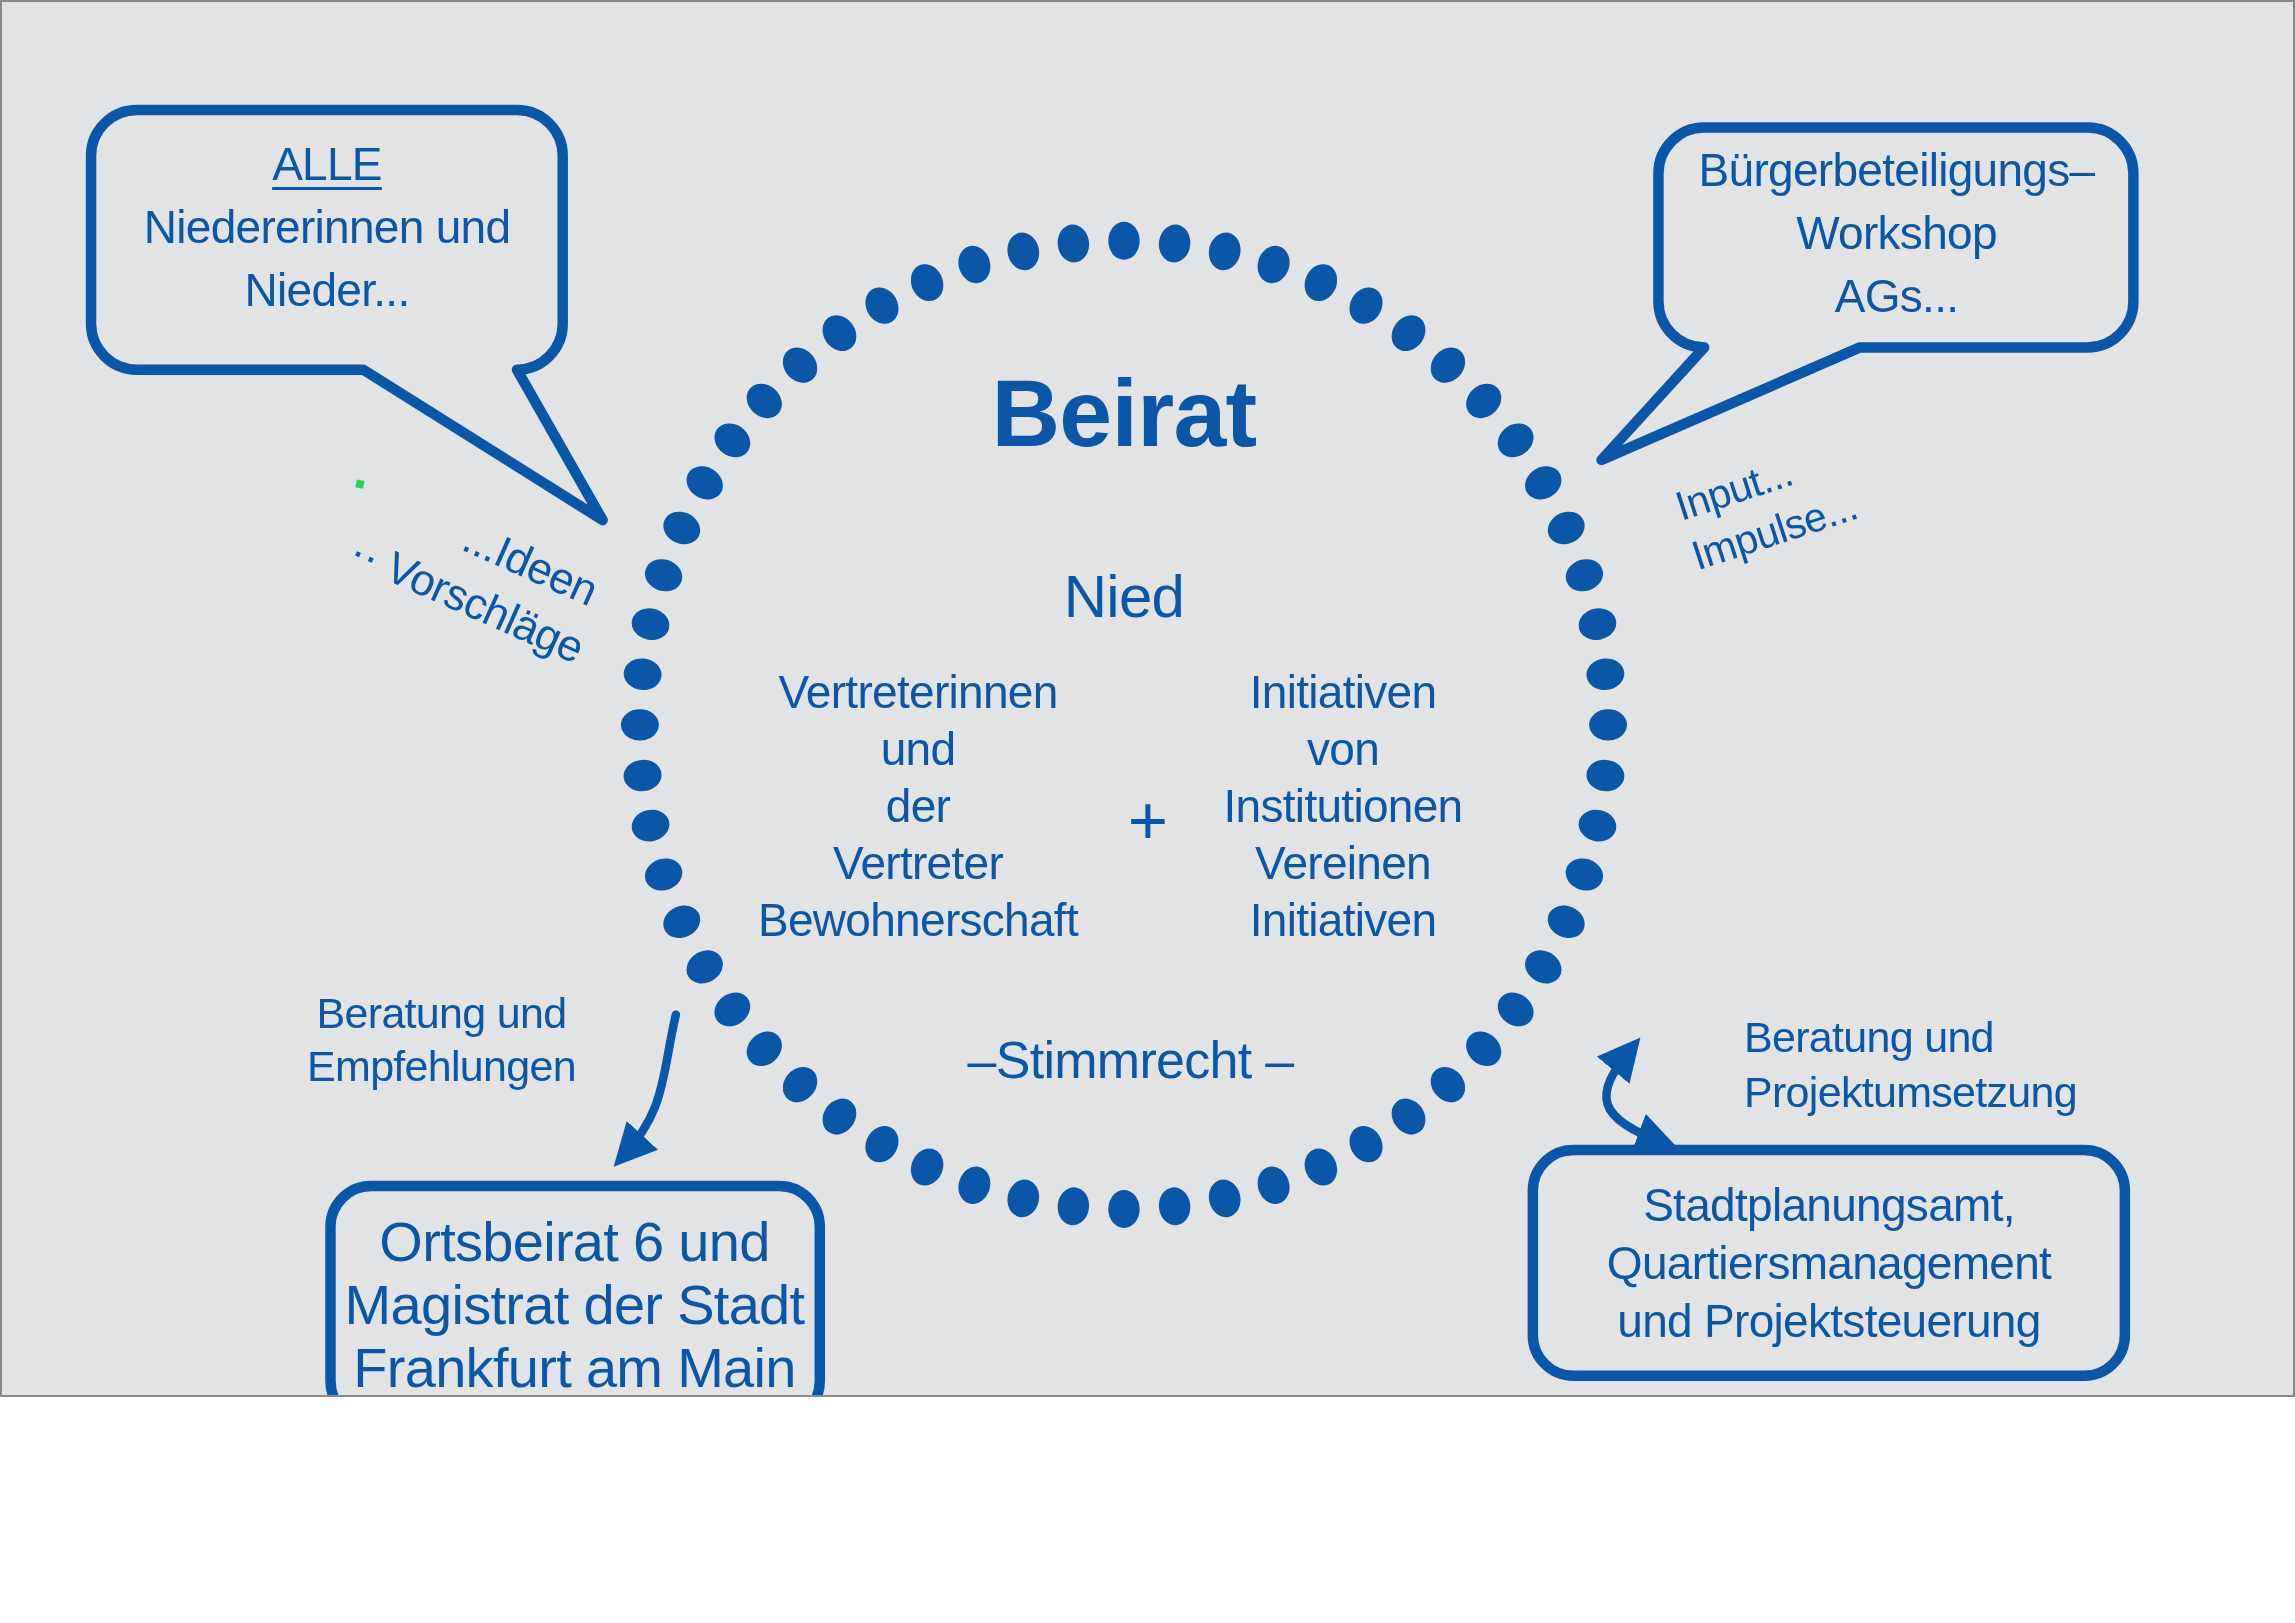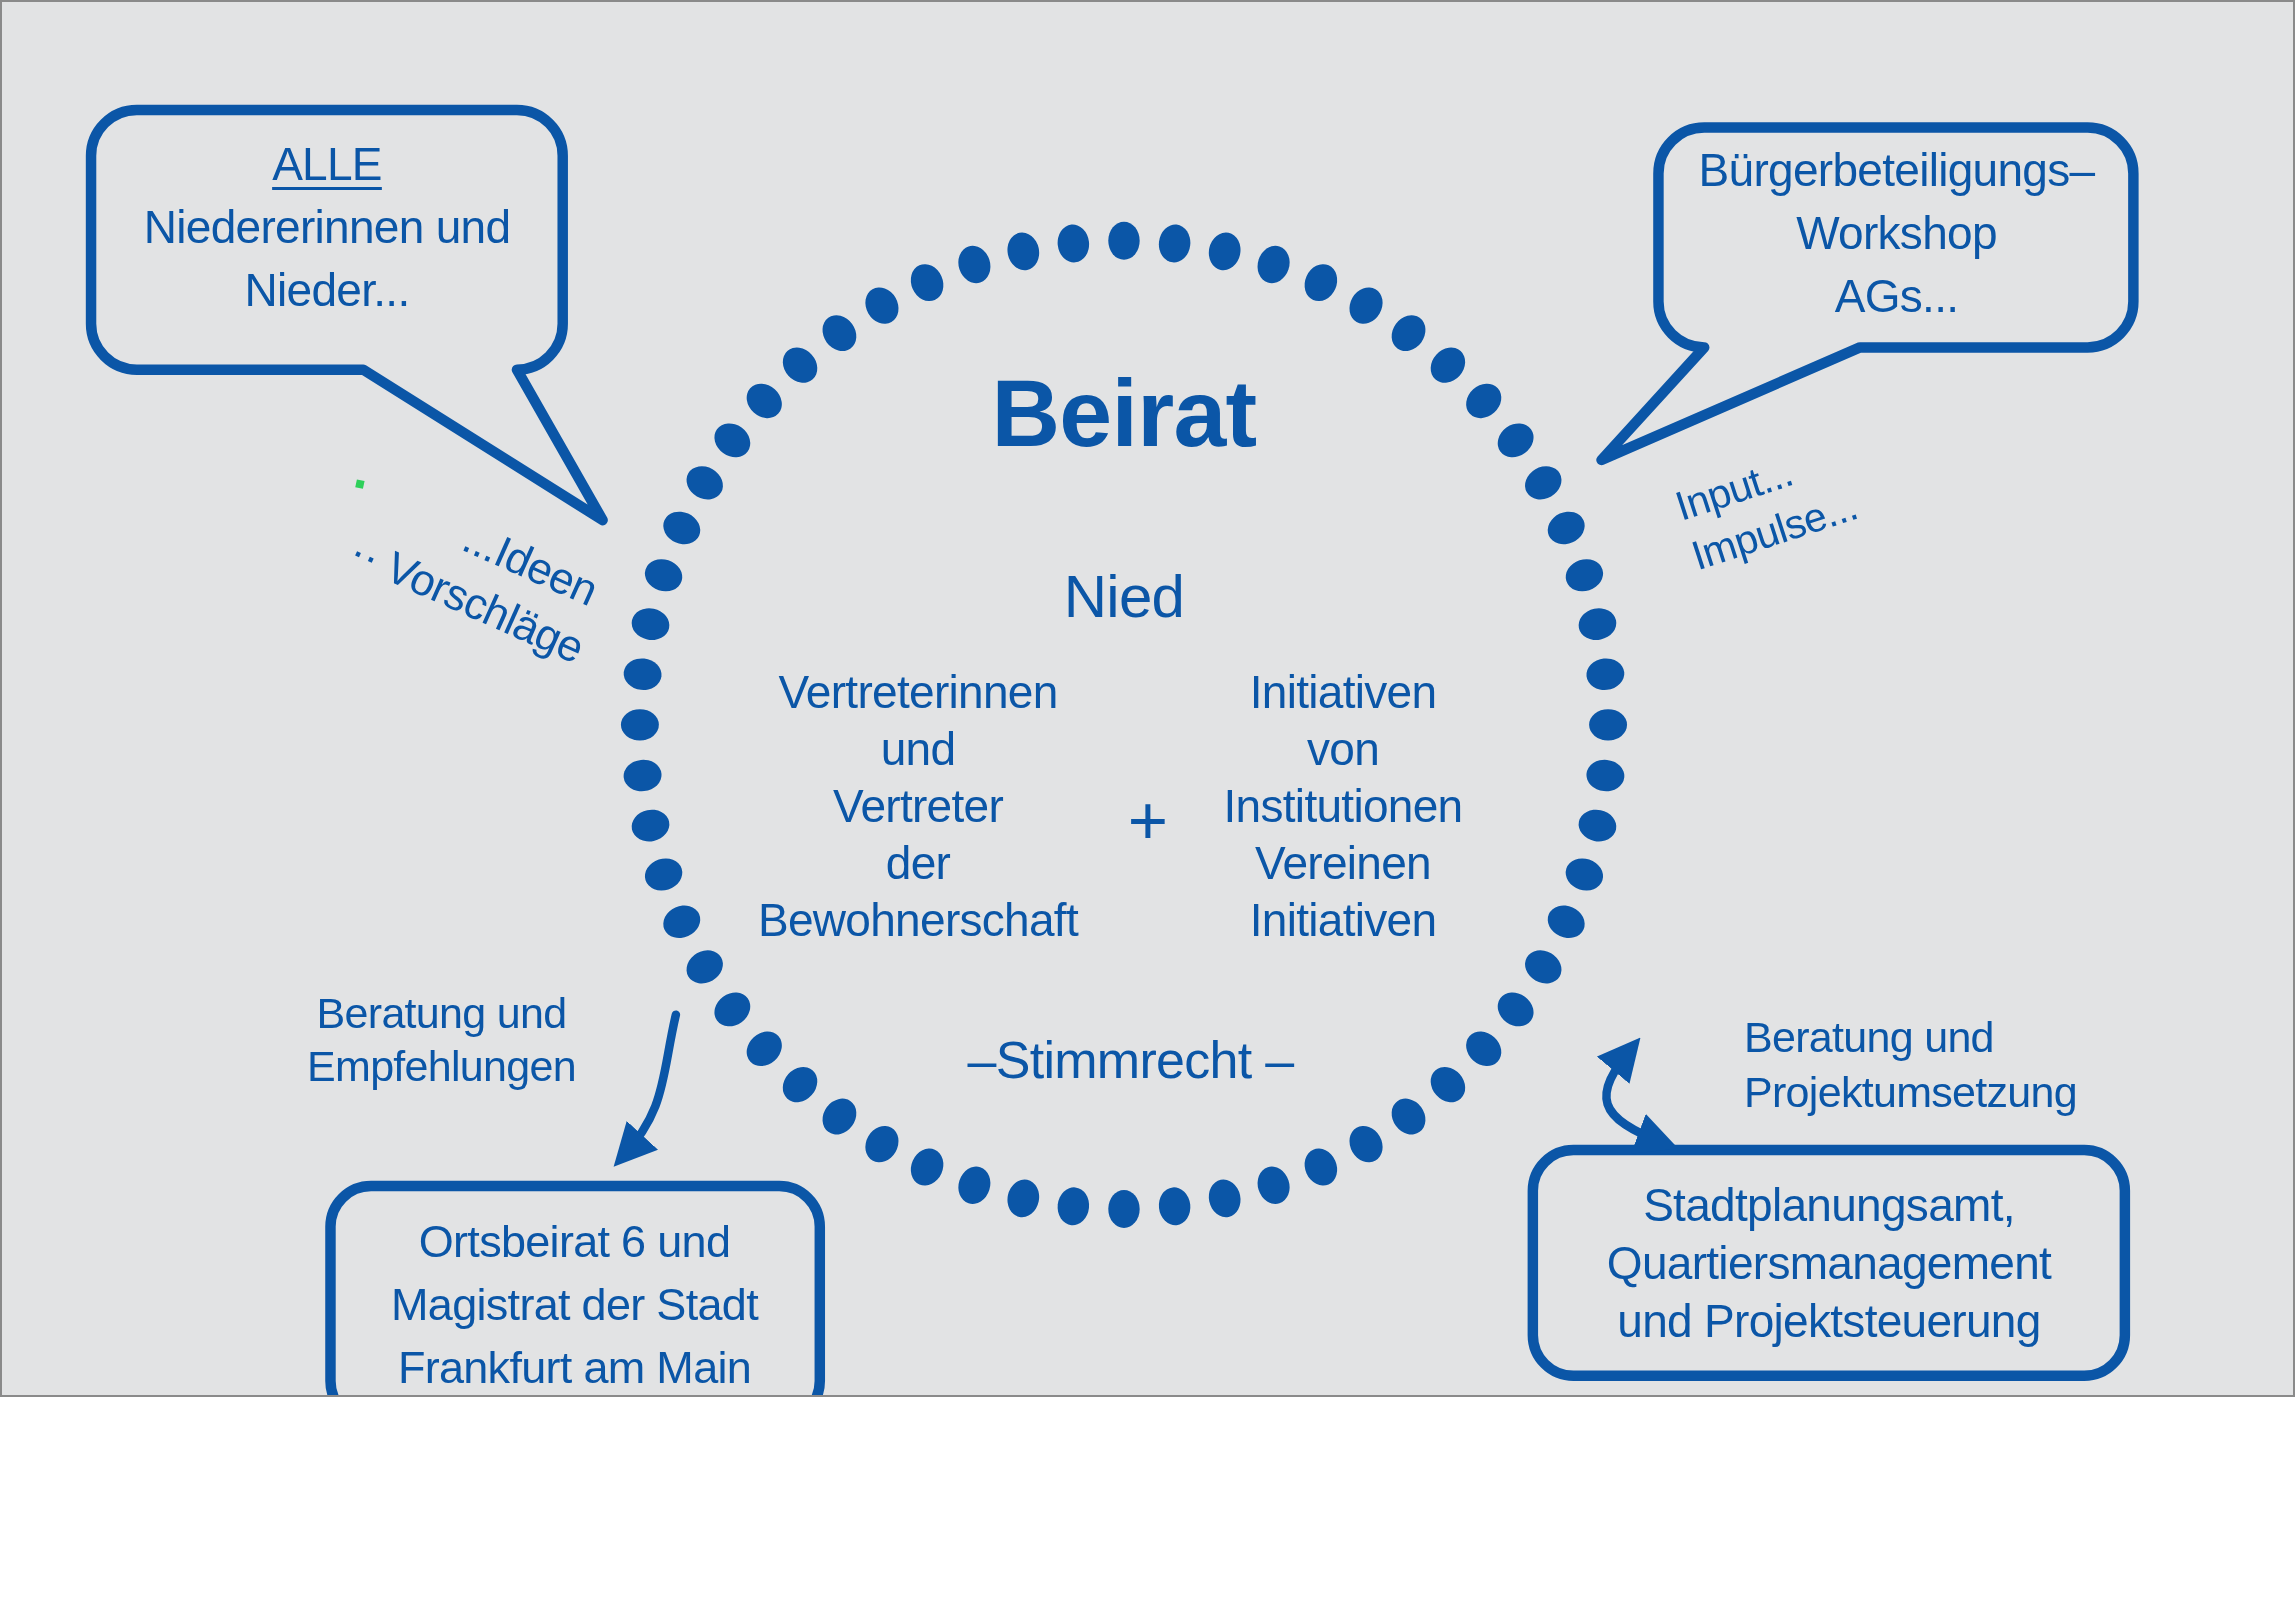--- a/index.html
+++ b/index.html
@@ -32,21 +32,21 @@
   .stimmrecht{left:929px;top:1029px;width:399px;font-size:52px;line-height:59px;}
 
   .ideen{left:386px;top:467px;width:445px;font-size:44px;line-height:58px;transform:rotate(24deg);transform-origin:left top;}
   .ideen .l1{margin-left:98px;}
   .input-label{left:1667px;top:481px;width:406px;font-size:41px;line-height:52px;transform:rotate(-18deg);transform-origin:left top;}
 
   .beratung-left{left:276px;top:985px;width:327px;font-size:43px;line-height:53px;}
   .beratung-right{left:1742px;top:1008px;width:406px;font-size:43px;line-height:55px;text-align:left;}
 
   .box-text{display:flex;flex-direction:column;justify-content:center;}
-  .box-bl-text{left:328px;top:1184px;width:489px;height:236px;font-size:45px;line-height:63px;}
+  .box-bl-text{left:328px;top:1184px;width:489px;height:236px;font-size:56px;line-height:63px;}
   .box-br-text{left:1531px;top:1148px;width:592px;height:226px;font-size:46px;line-height:58px;}
 </style>
 </head>
 <body>
 
 <div class="stage">
 
   <svg class="decor" viewBox="0 0 3508 2481">
     <defs>
       <marker id="arrowhead" viewBox="0 0 10 10" refX="7" refY="5" markerWidth="5" markerHeight="5" orient="auto-start-reverse">
@@ -143,22 +143,22 @@
     <div>Workshop</div>
     <div>AGs...</div>
   </div>
 
   <div class="txt title-beirat center">Beirat</div>
   <div class="txt title-sub2 center">Nied</div>
 
   <div class="txt col col-left center">
     <div>Vertreterinnen</div>
     <div>und</div>
+    <div>der</div>
     <div>Vertreter</div>
-    <div>der</div>
     <div>Bewohnerschaft</div>
   </div>
 
   <div class="txt plus center">+</div>
 
   <div class="txt col col-right center">
     <div>Initiativen</div>
     <div>von</div>
     <div>Institutionen</div>
     <div>Vereinen</div>

